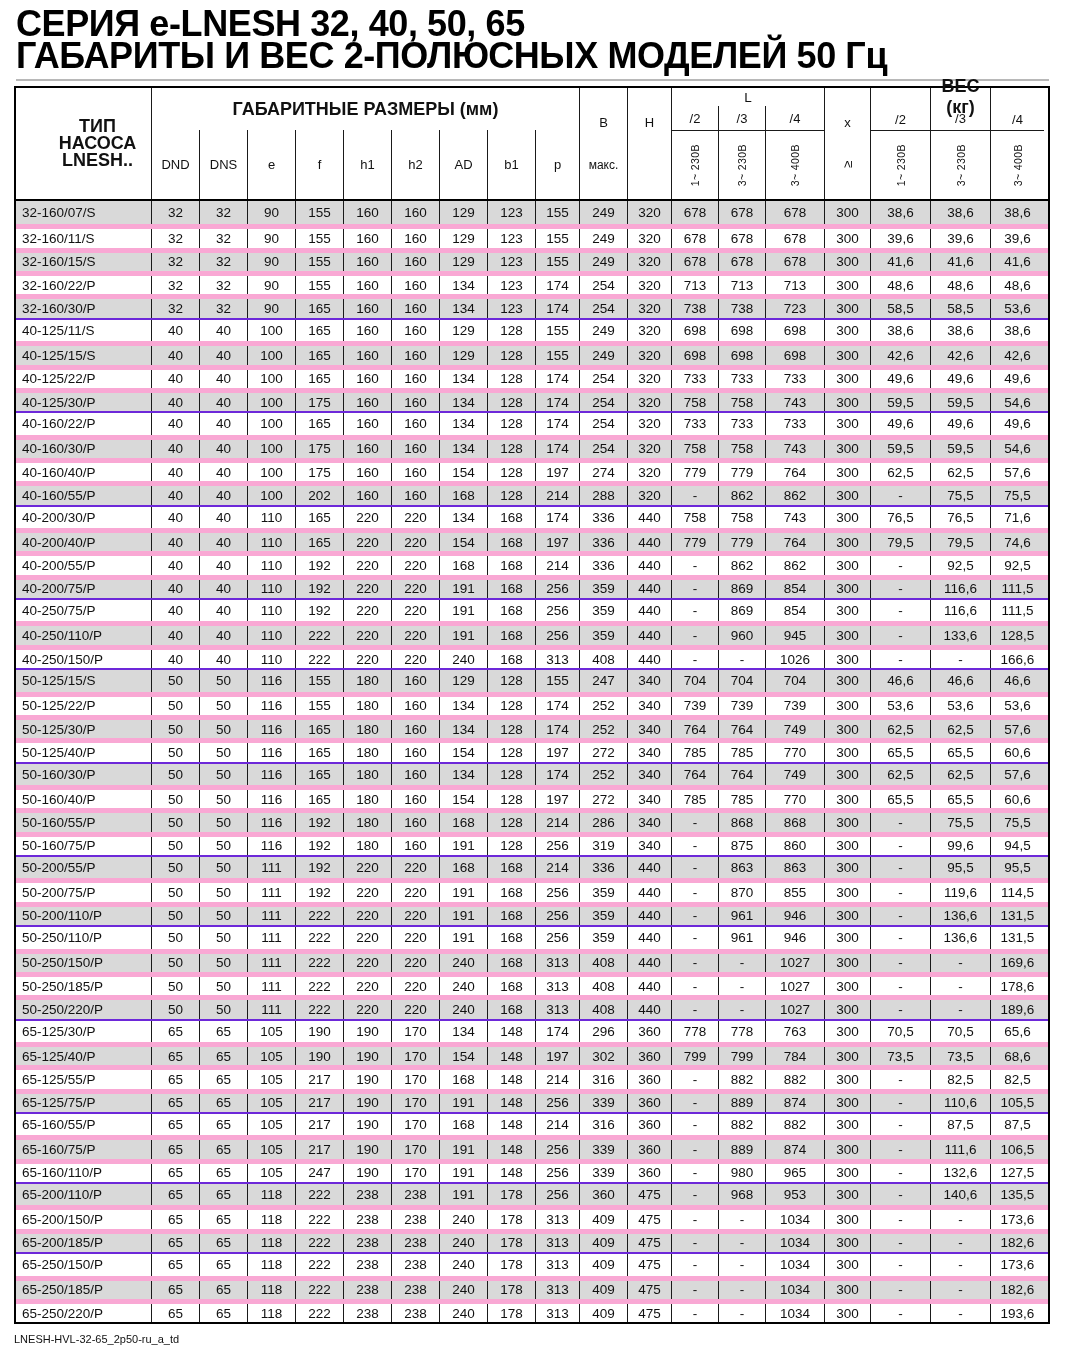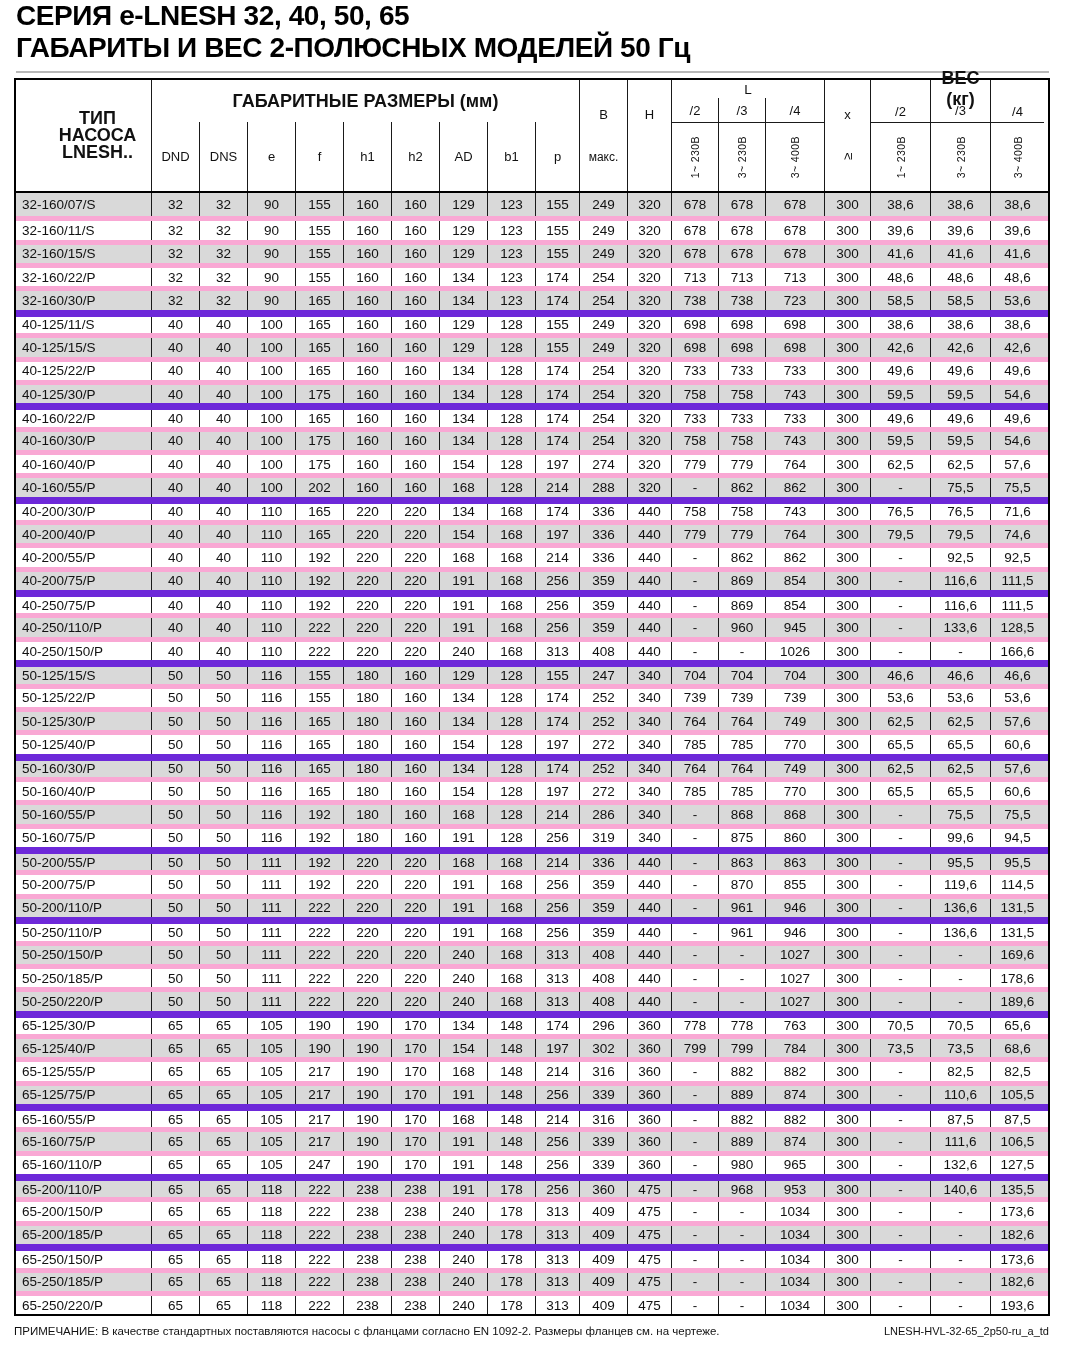--- a/index.html
+++ b/index.html
@@ -1,18 +1,18 @@
 <!DOCTYPE html>
 <html><head>
 <meta charset="utf-8">
 <style>
   html,body{margin:0;padding:0;background:#fff;}
   .page{position:relative;width:1065px;height:1360px;background:#fff;overflow:hidden;
         font-family:"Liberation Sans","DejaVu Sans",sans-serif;color:#111;}
-  .title{margin:0 16px 0 16px;font-weight:bold;font-size:28px;line-height:32px;letter-spacing:-0.4px;color:#000;}
+  .title{margin:8px 16px 0 16px;font-weight:bold;font-size:36px;line-height:32px;letter-spacing:-0.4px;color:#000;}
   .divider{margin:7px 16px 5px 16px;border-top:2px solid #b8b8b8;height:0;}
   :root{--cols:136px 48px 48px 48px 48px 48px 48px 48px 48px 44px 48px 44px 47px 47px 59px 46px 60px 60px 53px;}
   .twrap{margin:0 15px 0 14px;border:2px solid #000;width:1032px;}
   
   .thead{display:grid;grid-template-columns:var(--cols);grid-template-rows:18px 24px 69px;
          border-bottom:2px solid #000;background:#fff;}
   .hc{display:flex;align-items:center;justify-content:center;text-align:center;font-size:13px;}
   .br{border-right:1px solid #1a1a1a;}
   .bt{border-top:1px solid #1a1a1a;}
   .bold{font-weight:bold;font-size:18px;}
@@ -26,21 +26,21 @@
   .lgrp{grid-column:13/16;grid-row:1;font-size:13.5px;}
   .xcol{grid-column:16;grid-row:1/4;flex-direction:column;justify-content:space-evenly;}
   .wkg{grid-column:18;grid-row:1;}
   .wend{flex-direction:column;justify-content:flex-end;padding-bottom:3px;}
   .vtext{writing-mode:vertical-rl;transform:rotate(180deg);font-size:10.5px;letter-spacing:0.4px;}
   .ge{transform:rotate(-90deg);font-size:13px;display:inline-block;}
   
   .tbody{background:#fff;}
   .trow{display:grid;grid-template-columns:var(--cols);height:23.37px;box-sizing:border-box;}
   .trow + .trow{border-top:5px solid #f9a8d4;}
-  .trow.gsep{border-top:7px solid #6d28d9;}
+  .trow.gsep{border-top:2px solid #6d28d9;}
   .trow.shade{background:#d9d9d9;}
   .cell{display:flex;align-items:center;justify-content:center;font-size:13.5px;
         border-right:1px solid #1a1a1a;overflow:hidden;white-space:nowrap;}
   .cell:last-child{border-right:none;}
   .c-type{justify-content:flex-start;padding-left:6px;}
   
   .footer{display:flex;justify-content:space-between;align-items:baseline;margin:9px 16px 0 14px;}
   .note{font-size:11.5px;}
   .doccode{font-size:11px;}
 </style>
@@ -1130,17 +1130,16 @@
           <div class="cell">1034</div>
           <div class="cell">300</div>
           <div class="cell">-</div>
           <div class="cell">-</div>
           <div class="cell">193,6</div>
         </div>
       </div>
   </div>
 
   <div class="footer">
-    <span class="note">ПРИМЕЧАНИЕ: В качестве стандартных поставляются насосы с фланцами согласно EN 1092-2. Размеры фланцев см. на чертеже.</span>
     <span class="doccode">LNESH-HVL-32-65_2p50-ru_a_td</span>
   </div>
 
 </div>
 
 </body></html>

